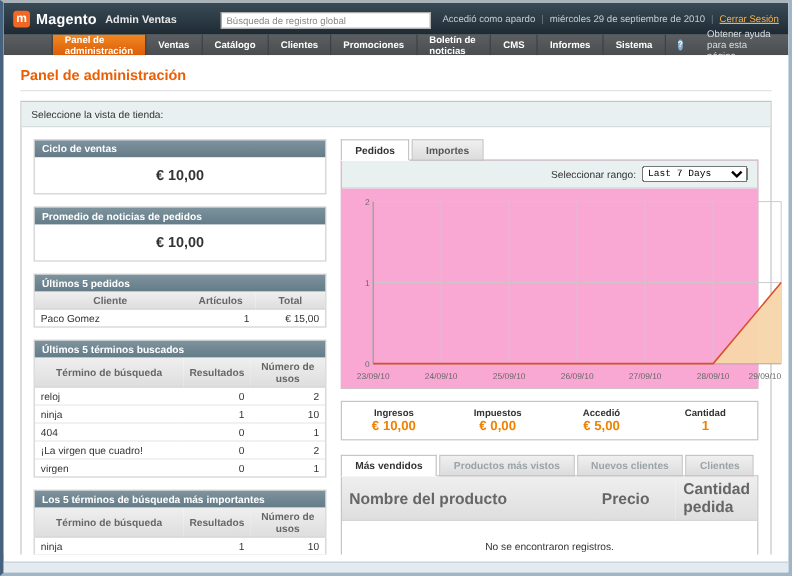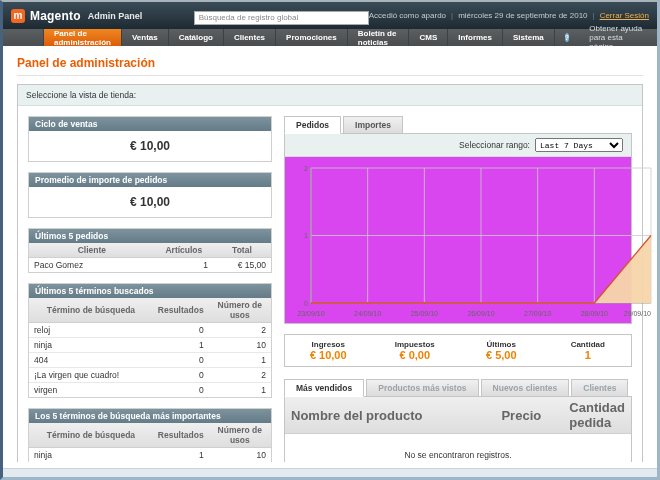--- a/index.html
+++ b/index.html
@@ -6,21 +6,21 @@
   html,body { background:#fff; }
   body { font-family:"Liberation Sans", sans-serif; width:660px; }
   .page { width:660px; height:480px; background:#fff; border:2px solid #a9b4ba; border-left:3px solid #46627f; border-right:3px solid #9fb6c8; border-bottom:3px solid #9fb6c8; display:flex; flex-direction:column; overflow:hidden; }
 
   
   .hdr { height:27px; background:linear-gradient(#3a4c58,#1e2a32); display:flex; align-items:center; padding:0 8px; flex-shrink:0; }
   .logo-wrap { display:flex; align-items:center; gap:5px; }
   .logo-ic { width:14px; height:14px; background:#f26822; border-radius:3px; color:#fff; font-size:10px; font-weight:bold; display:flex; align-items:center; justify-content:center; }
   .logo-txt { color:#fff; font-size:12px; font-weight:bold; letter-spacing:0.2px; }
   .logo-sub { color:#e8e8e8; font-size:9px; font-weight:bold; margin-left:2px; }
-  .hdr-search { margin-left:auto; }
+  .hdr-search { margin-left:auto; margin-right:10px; }
   .hdr-search input { width:175px; height:14px; font-size:8px; color:#888; border:1px solid #aaa; padding:1px 4px; font-family:"Liberation Sans", sans-serif; }
   .hdr-right { display:flex; align-items:center; gap:5px; font-size:8px; color:#c3ccd2; white-space:nowrap; }
   .hdr-sep { color:#6d7d88; }
   .logout { color:#f3b04c; text-decoration:underline; cursor:pointer; }
 
   
   .nav { height:17px; background:linear-gradient(#5c5f61,#4a4d4f); display:flex; align-items:stretch; flex-shrink:0; }
   .nav-item { color:#fff; font-size:8px; font-weight:bold; padding:0 10px; display:flex; align-items:center; border-right:1px solid #3e4143; cursor:pointer; }
   .nav-item.first { border-left:1px solid #3e4143; margin-left:40px; }
   .nav-item.active { background:linear-gradient(#f08721,#dd5d09); }
@@ -45,21 +45,21 @@
   table.mini td { color:#333; padding:2px 5px; border-bottom:1px solid #e8e8e8; }
   table.mini tr:last-child td { border-bottom:none; }
   td.num, th.num-h { text-align:right; }
 
   
   .rightcol { flex:1; min-width:0; }
   .tabs { display:flex; gap:2px; }
   .tab { font-size:8.5px; font-weight:bold; padding:3px 11px; border:1px solid #c5c5c5; background:linear-gradient(#f0f0f0,#dcdcdc); color:#555; cursor:pointer; position:relative; }
   .tab.active { background:#fff; color:#333; border-bottom-color:#fff; z-index:2; }
   .tab.dim { color:#9aa3a8; }
-  .panel { border:1px solid #c5c5c5; margin-top:-1px; background:#d946ef; }
+  .panel { border:1px solid #c5c5c5; margin-top:-1px; background:#f9a8d4; }
   .range-bar { background:#e8f0f0; border-bottom:1px solid #d4dede; padding:4px 8px; font-size:8.5px; color:#333; display:flex; justify-content:flex-end; align-items:center; gap:5px; }
   .chart-wrap { padding:6px 8px 2px 8px; }
   .stats-box { border:1px solid #c5c5c5; margin-top:10px; display:flex; padding:5px 0; background:#fff; }
   .stat { flex:1; text-align:center; }
   .stat-l { font-size:8px; font-weight:bold; color:#333; }
   .stat-v { font-size:11px; font-weight:bold; color:#f18200; }
   .btabs { display:flex; gap:2px; margin-top:12px; }
   .ptable-box { border:1px solid #c5c5c5; margin-top:-1px; background:#fff; }
   table.ptable { width:100%; border-collapse:collapse; font-size:13px; }
   table.ptable th { background:linear-gradient(#efefef,#dedede); color:#666; font-weight:bold; text-align:left; padding:3px 6px; border-bottom:1px solid #cfcfcf; }
@@ -69,21 +69,21 @@
 </style>
 </head>
 <body>
 
 <div class="page">
 
   <div class="hdr">
     <div class="logo-wrap">
       <span class="logo-ic">m</span>
       <span class="logo-txt">Magento</span>
-      <span class="logo-sub">Admin Panel</span>
+      <span class="logo-sub">Admin Ventas</span>
     </div>
     <div class="hdr-search">
       <input type="text" value="Búsqueda de registro global" style="">
     </div>
     <div class="hdr-right">
       <span>Accedió como apardo</span>
       <span class="hdr-sep">|</span>
       <span>miércoles 29 de septiembre de 2010</span>
       <span class="hdr-sep">|</span>
       <span class="logout">Cerrar Sesión</span>
@@ -117,21 +117,21 @@
       <div class="dash">
 
         <div class="leftcol">
 
           <div class="lbox">
             <div class="lbox-h">Ciclo de ventas</div>
             <div class="lbox-val">€ 10,00</div>
           </div>
 
           <div class="lbox">
-            <div class="lbox-h">Promedio de importe de pedidos</div>
+            <div class="lbox-h">Promedio de noticias de pedidos</div>
             <div class="lbox-val">€ 10,00</div>
           </div>
 
           <div class="lbox">
             <div class="lbox-h">Últimos 5 pedidos</div>
             <table class="mini">
               <tbody>
                   <tr>
                 <th style="width:52%">Cliente</th>
                 <th style="width:24%">Artículos</th>
@@ -249,21 +249,21 @@
           <div class="stats-box">
             <div class="stat">
               <div class="stat-l">Ingresos</div>
               <div class="stat-v">€ 10,00</div>
             </div>
             <div class="stat">
               <div class="stat-l">Impuestos</div>
               <div class="stat-v">€ 0,00</div>
             </div>
             <div class="stat">
-              <div class="stat-l">Últimos</div>
+              <div class="stat-l">Accedió</div>
               <div class="stat-v">€ 5,00</div>
             </div>
             <div class="stat">
               <div class="stat-l">Cantidad</div>
               <div class="stat-v">1</div>
             </div>
           </div>
 
           <div class="btabs">
             <div class="tab active">Más vendidos</div>

